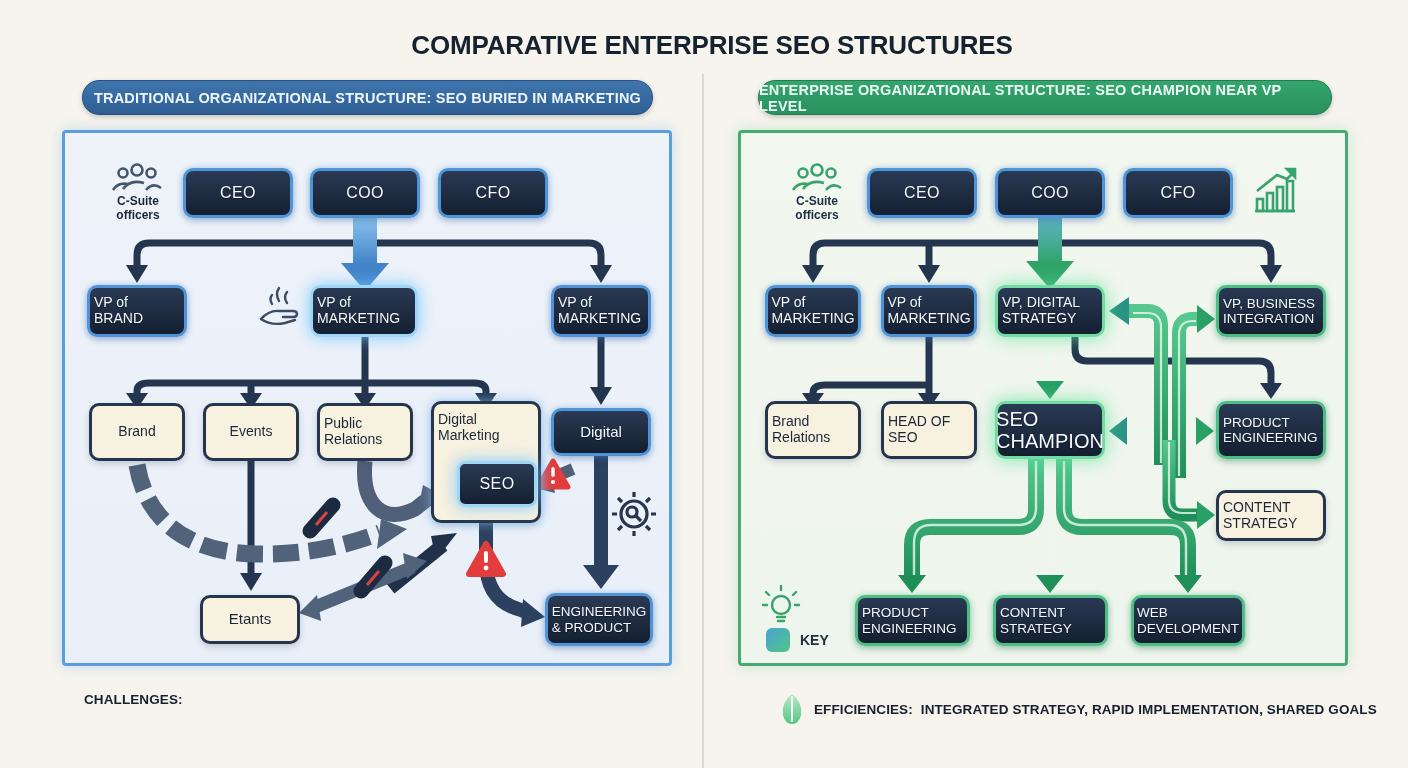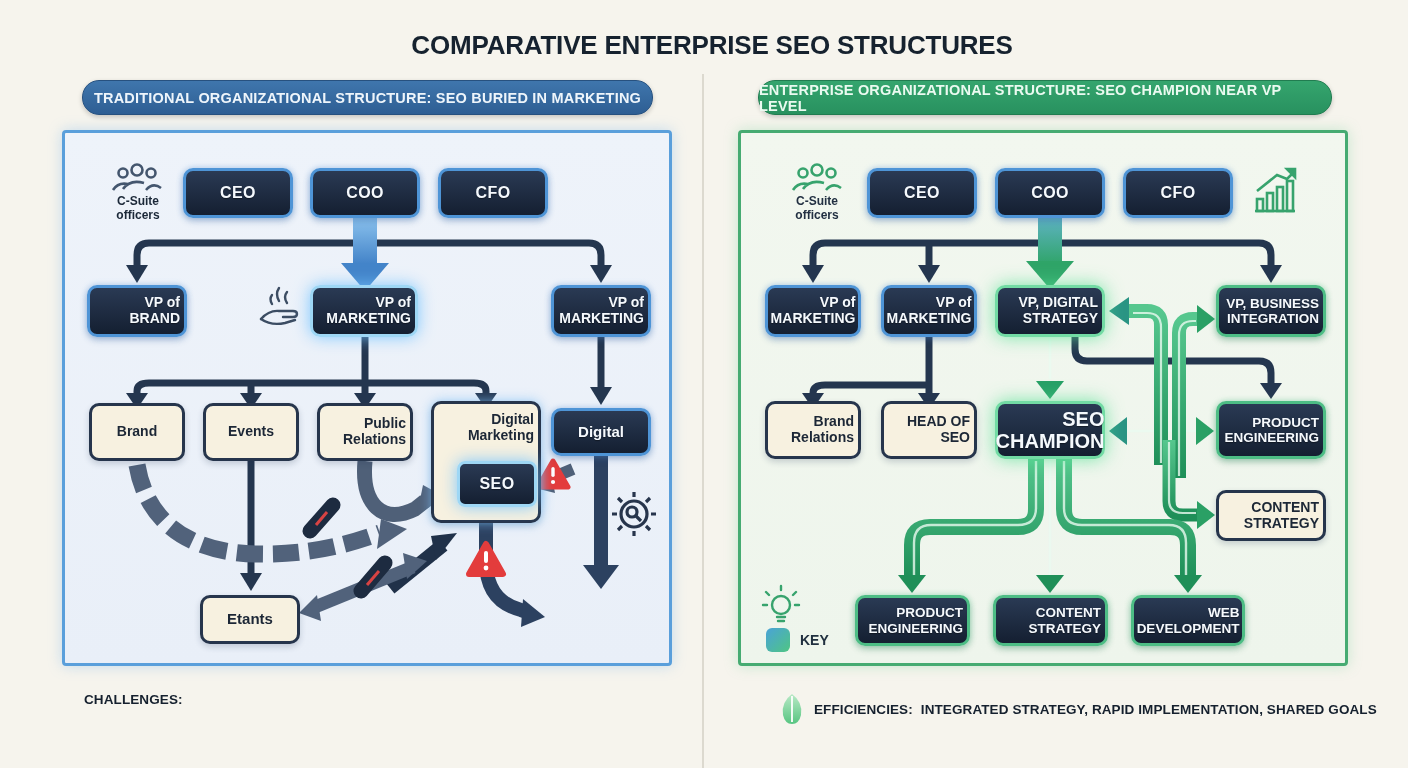--- a/index.html
+++ b/index.html
@@ -19,22 +19,22 @@
     position:absolute;height:33px;border-radius:17px;display:flex;align-items:center;justify-content:center;
     font-size:14.5px;font-weight:700;letter-spacing:.2px;box-shadow:0 2px 5px rgba(0,0,0,.2);
   }
   .pill-blue{left:82px;top:80px;width:569px;background:linear-gradient(180deg,#3f76ad,#2e5e93);border:1px solid #27517f;color:#eef5fb;}
   .pill-green{left:758px;top:80px;width:572px;background:linear-gradient(180deg,#35a56e,#28915f);border:1px solid #217c50;color:#eafaf0;}
   .panel{position:absolute;top:130px;width:610px;height:536px;border-radius:4px;box-sizing:border-box;}
   .panel-left{left:62px;background:linear-gradient(180deg,#eef3fa,#e9eff8);border:3px solid #5a9fdb;box-shadow:0 0 14px rgba(120,180,235,.4);}
   .panel-right{left:738px;background:linear-gradient(180deg,#f2f7ef,#eef5ec);border:3px solid #46ab72;box-shadow:0 0 14px rgba(110,205,150,.35);}
   .wires{position:absolute;inset:0;width:610px;height:536px;pointer-events:none;}
   .node{
-    position:absolute;display:flex;align-items:center;justify-content:center;text-align:right;
-    border-radius:10px;font-weight:700;line-height:1.12;padding:2px 4px;box-sizing:border-box;font-size:14px;
+    position:absolute;display:flex;align-items:center;justify-content:center;text-align:left;
+    border-radius:10px;font-weight:400;line-height:1.12;padding:2px 4px;box-sizing:border-box;font-size:14px;
   }
   .dark{background:linear-gradient(180deg,#2a3a54,#141f31);color:#f5f9fd;text-shadow:0 1px 1px rgba(0,0,0,.4);}
   .b-blue{border:3px solid #4e94d6;box-shadow:0 3px 7px rgba(40,80,140,.3),0 0 6px rgba(110,170,235,.45);}
   .glow-blue{border:3px solid #9ed7f5;box-shadow:0 0 16px rgba(115,195,255,.9);}
   .b-green{border:3px solid #4dbd85;box-shadow:0 3px 7px rgba(25,100,65,.3),0 0 6px rgba(90,210,150,.4);}
   .glow-green{border:3px solid #72dba4;box-shadow:0 0 18px rgba(90,225,150,.8);}
   .cream{background:#f7f1e0;border:3px solid #26354c;color:#1c2736;box-shadow:0 3px 6px rgba(30,50,80,.2);}
   .cream-glow{box-shadow:0 0 12px rgba(130,195,250,.75),0 3px 6px rgba(30,50,80,.18);}
   .big{font-size:16px;letter-spacing:.4px;}
   .csuite{position:absolute;width:78px;text-align:center;font-size:12px;font-weight:700;line-height:1.15;}
@@ -159,20 +159,21 @@
     <div class="node cream" style="left:138px;top:270px;width:96px;height:58px;">Events</div>
     <div class="node cream" style="left:252px;top:270px;width:96px;height:58px;">Public Relations</div>
 
     <div class="node cream cream-glow" style="left:366px;top:268px;width:110px;height:122px;align-items:flex-start;">
       <div style="margin-top:6px;">Digital Marketing</div>
     </div>
     <div class="node dark glow-blue big" style="left:392px;top:328px;width:80px;height:46px;border-radius:8px;">SEO</div>
 
     <div class="node dark b-blue" style="left:486px;top:275px;width:100px;height:48px;font-size:15px;">Digital</div>
     <div class="node cream" style="left:135px;top:462px;width:100px;height:49px;font-size:15px;">Etants</div>
+    <div class="node dark b-blue" style="left:480px;top:460px;width:108px;height:53px;font-size:13.5px;">ENGINEERING &amp; PRODUCT</div>
   </section>
 
   <section class="panel panel-right">
     <svg class="wires" viewBox="0 0 610 536">
       <defs>
         <linearGradient id="lgTealGreen" x1="0" y1="0" x2="0" y2="1">
           <stop offset="0" stop-color="#5fb3c4"></stop>
             <stop offset="1" stop-color="#2fa468"></stop>
         </linearGradient>
         <linearGradient id="gg" x1="0" y1="0" x2="0" y2="1">

